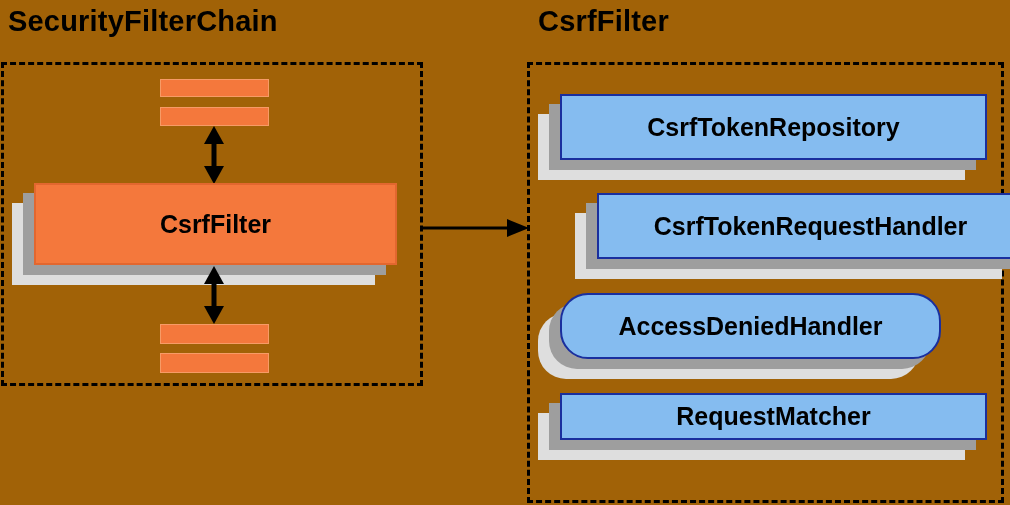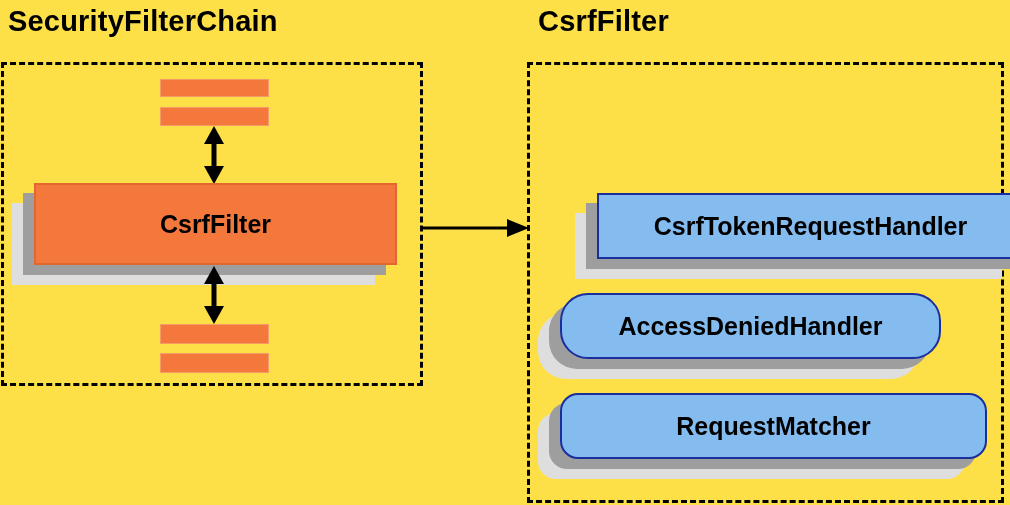--- a/index.html
+++ b/index.html
@@ -10,21 +10,21 @@
     --blue-border:#1a2f9e;
     --shadow-dark:#9e9e9e;
     --shadow-light:#dedede;
     --outline:#000000;
     --text:#000000;
   }
   html,body{margin:0;padding:0;background:#ffffff;}
   .canvas{
     position:relative;
     width:1010px;height:505px;
-    background:#fde047;
+    background:#a16207;
     overflow:hidden;
     font-family:"Liberation Sans", sans-serif;
     color:var(--text);
   }
   .panel-title{
     position:absolute;
     margin:0;
     font-size:29px;
     font-weight:bold;
     line-height:34px;
@@ -100,27 +100,30 @@
 
   <span class="abs" style="left:423px;top:217px;">
     <svg width="106" height="22" viewBox="0 0 106 22" xmlns="http://www.w3.org/2000/svg">
       <line x1="0" y1="11" x2="86" y2="11" stroke="#000" stroke-width="3"></line>
       <polygon points="106,11 84,2 84,20" fill="#000"></polygon>
     </svg>
   </span>
 
   <div class="dashed-panel" style="left:527px;top:62px;width:477px;height:441px;">
 
+    <div class="abs blue-box" style="left:30px;top:29px;width:427px;height:66px;">
+      <span>CsrfTokenRepository</span>
+    </div>
 
     <div class="abs blue-box" style="left:30px;top:128px;width:427px;height:66px;margin-left:37px;">
       <span>CsrfTokenRequestHandler</span>
     </div>
 
     <div class="abs blue-box" style="left:30px;top:228px;width:381px;height:66px;border-radius:28px;">
       <span>AccessDeniedHandler</span>
     </div>
 
-    <div class="abs blue-box" style="left:30px;top:328px;width:427px;height:66px;border-radius:18px;">
+    <div class="abs blue-box" style="left:30px;top:328px;width:427px;height:47px;">
       <span>RequestMatcher</span>
     </div>
   </div>
 
 </div>
 
 </body></html>

